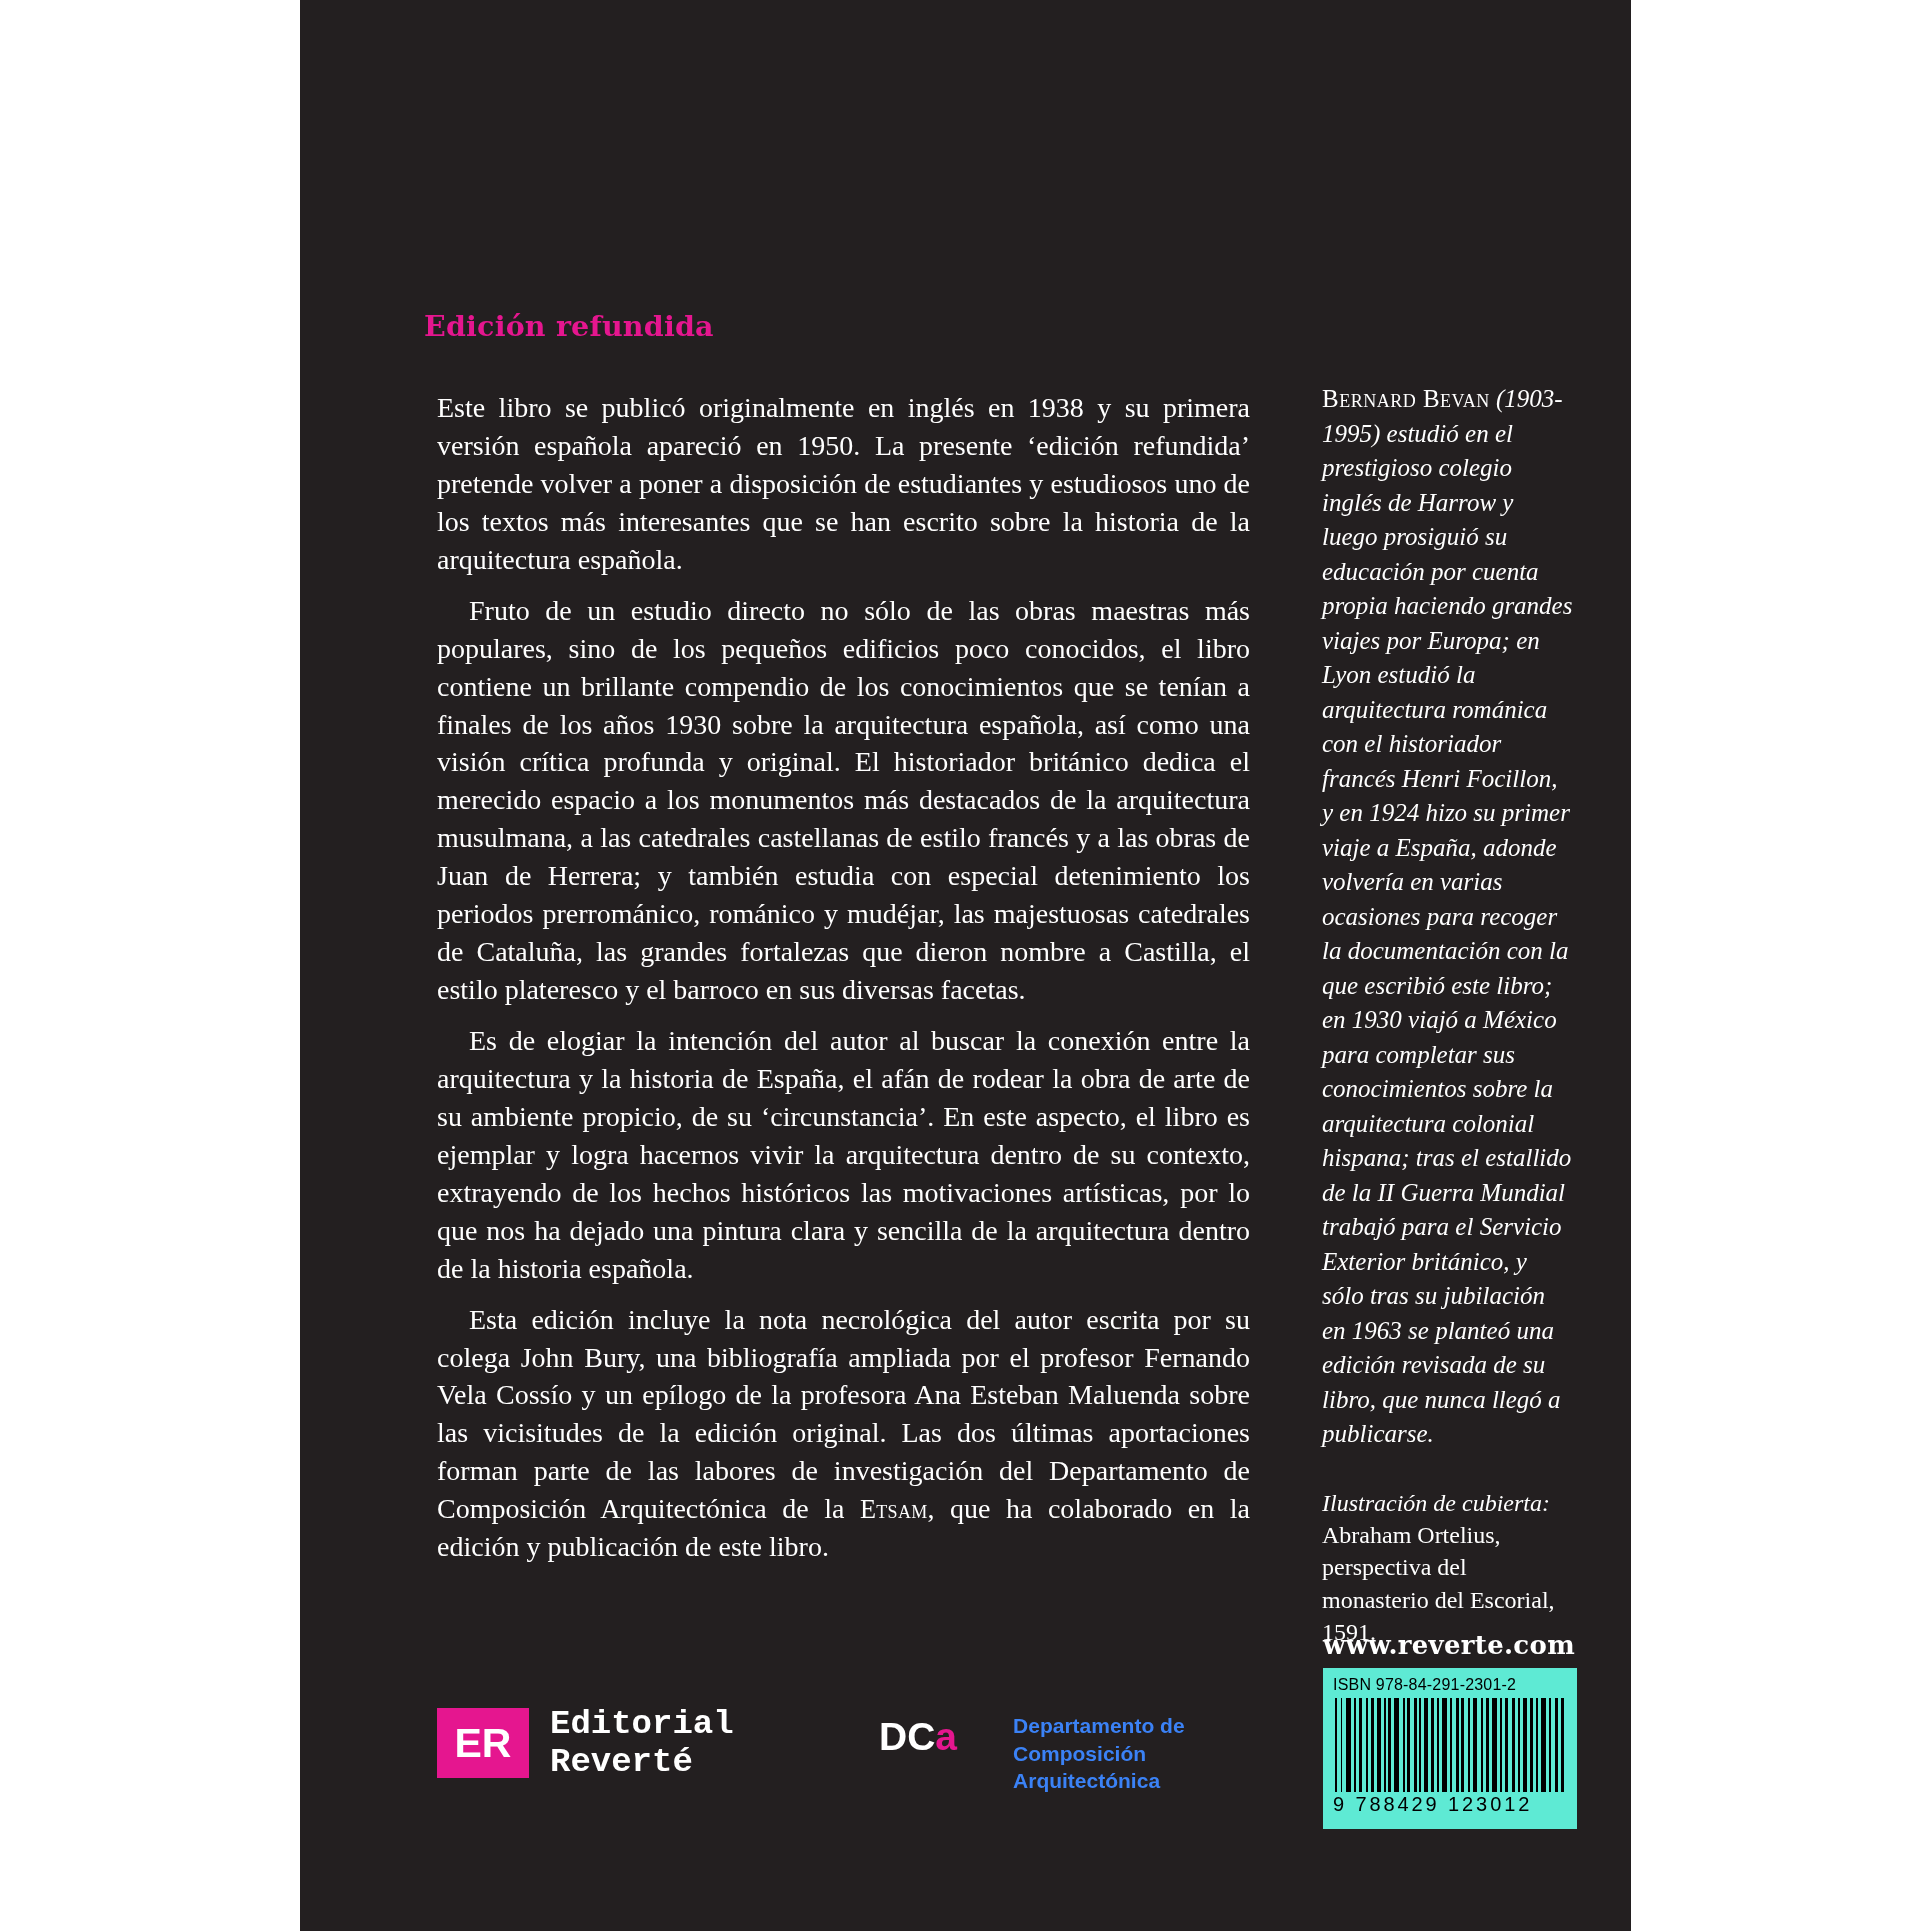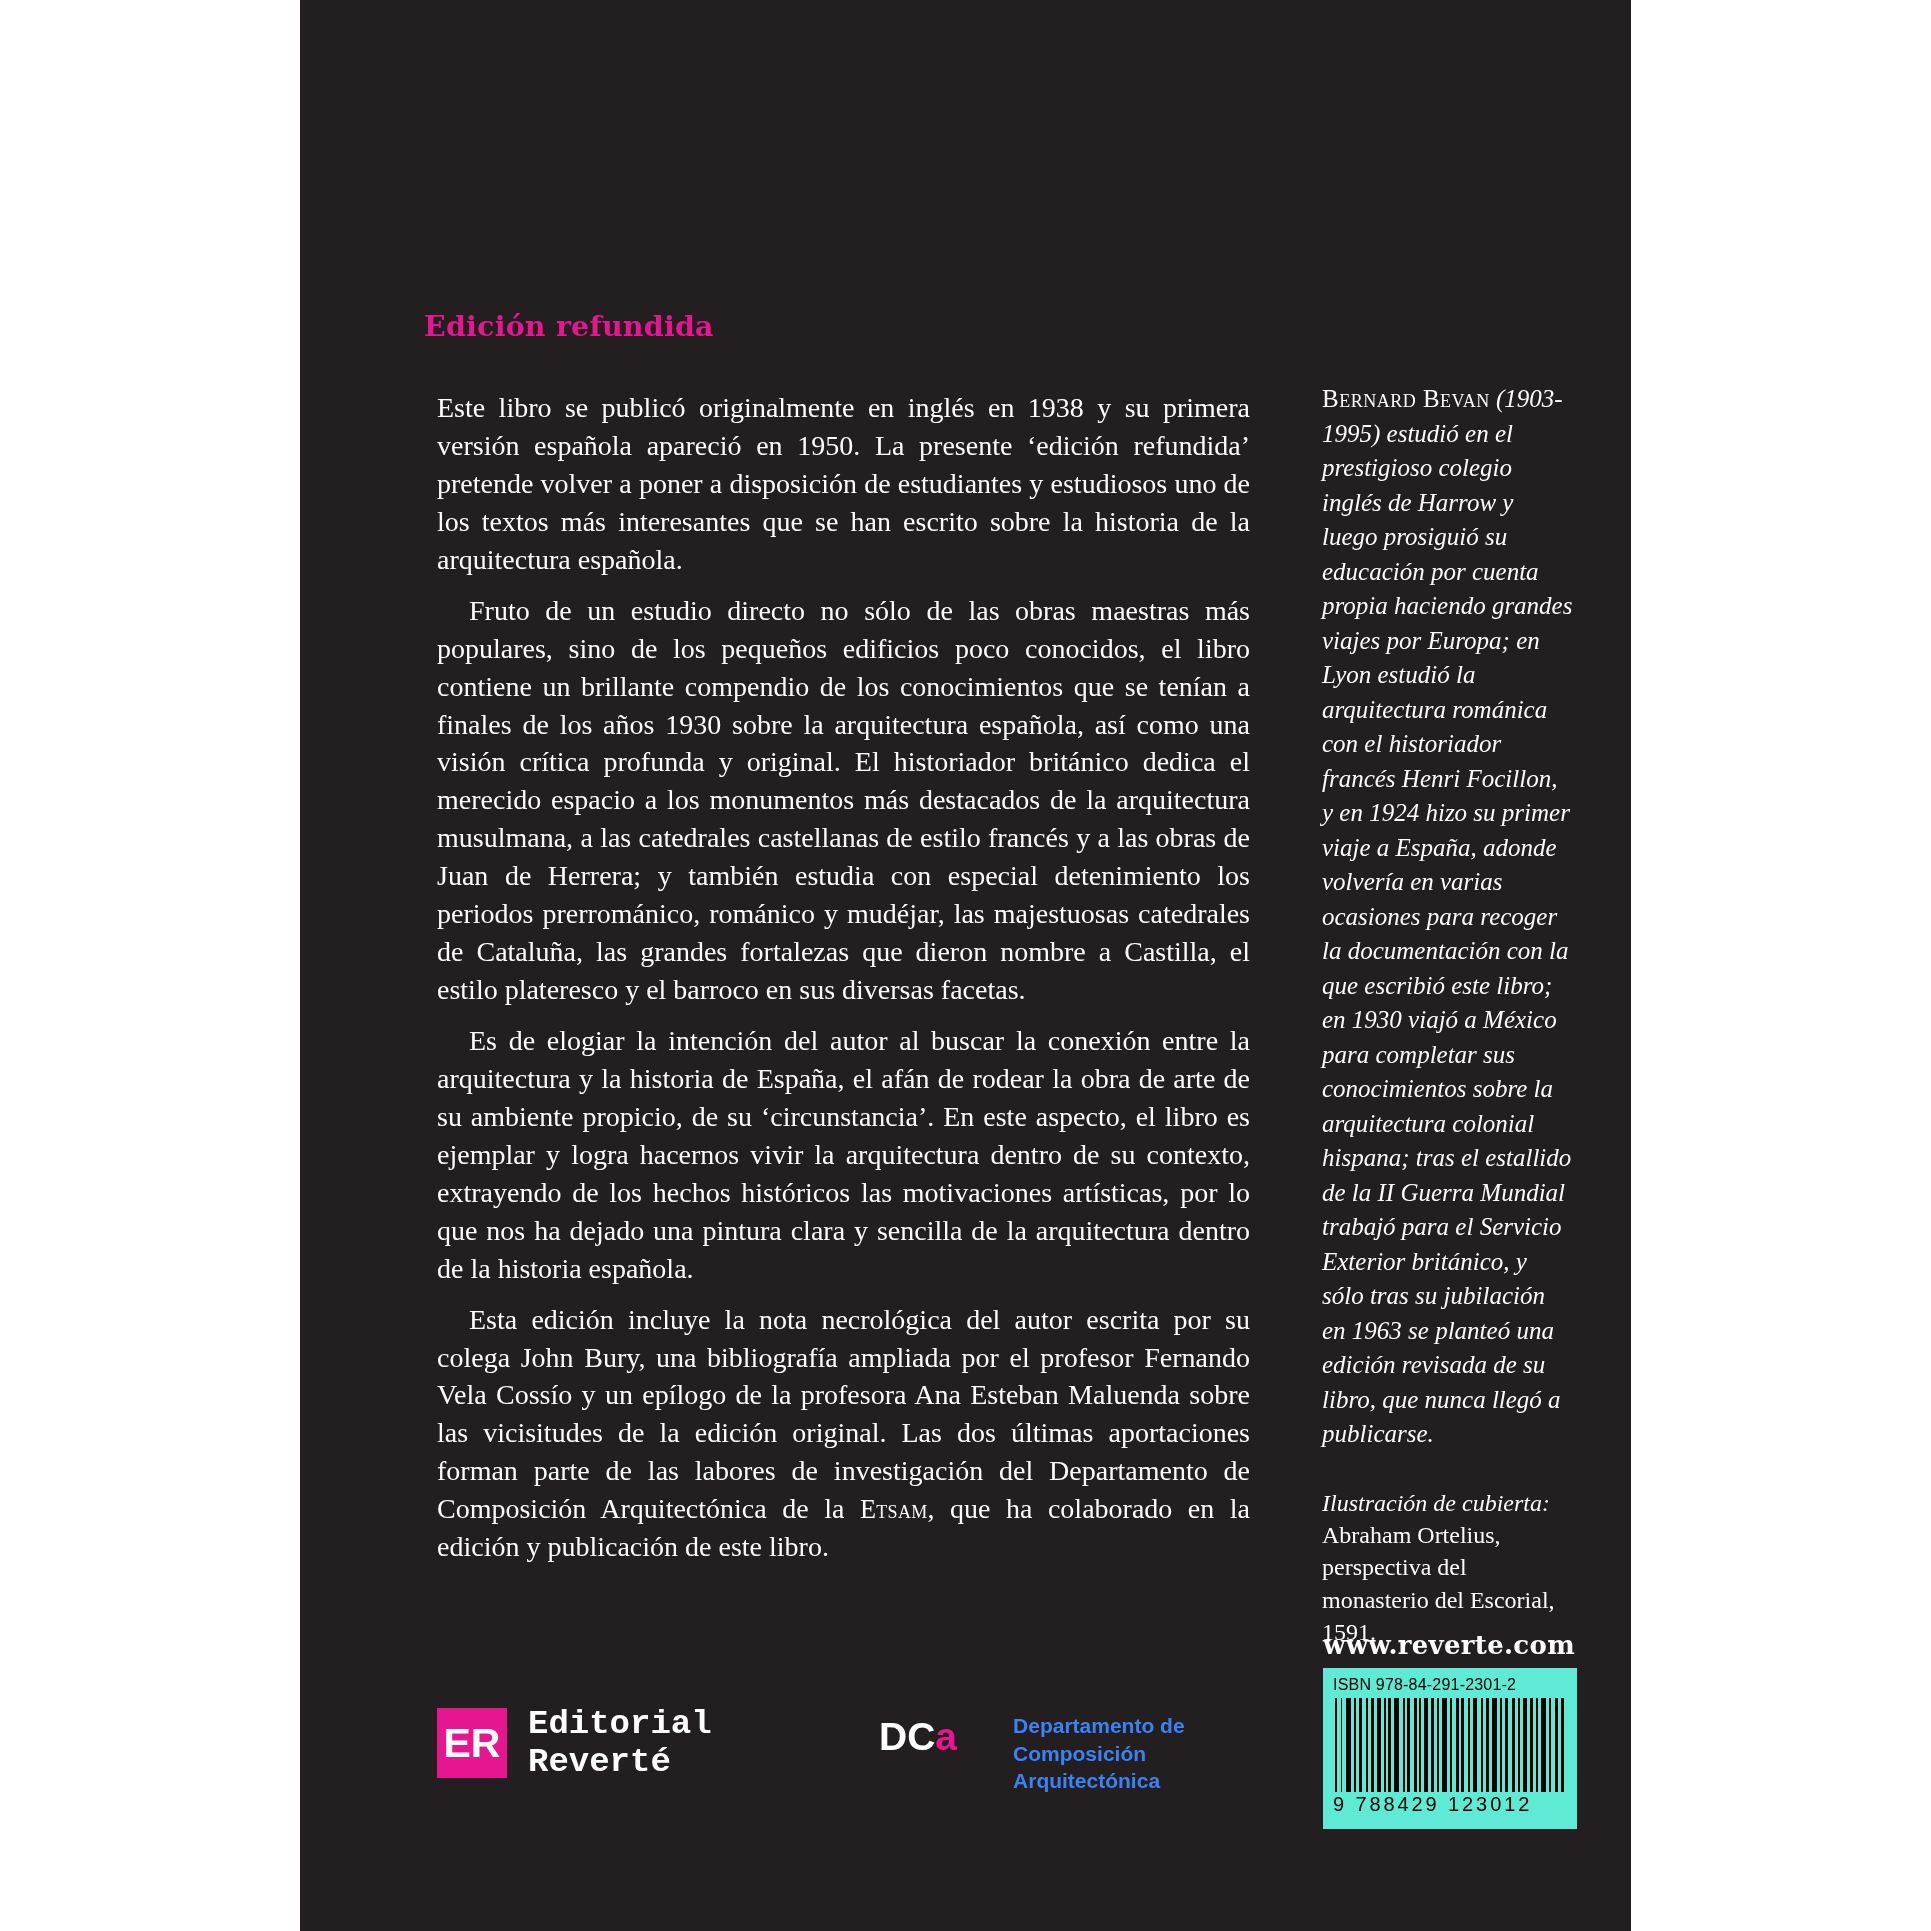--- a/index.html
+++ b/index.html
@@ -167,21 +167,21 @@
 
   
   .logo-er {
     position: absolute;
     left: 137px;
     top: 1705px;
     display: flex;
     align-items: center;
   }
   .er-mark {
-    width: 70px;
+    width: 92px;
     height: 70px;
     background: #e5168f;
     color: #ffffff;
     font-family: "Liberation Sans", sans-serif;
     font-weight: 700;
     font-size: 41px;
     display: flex;
     align-items: center;
     justify-content: center;
     letter-spacing: 0px;

